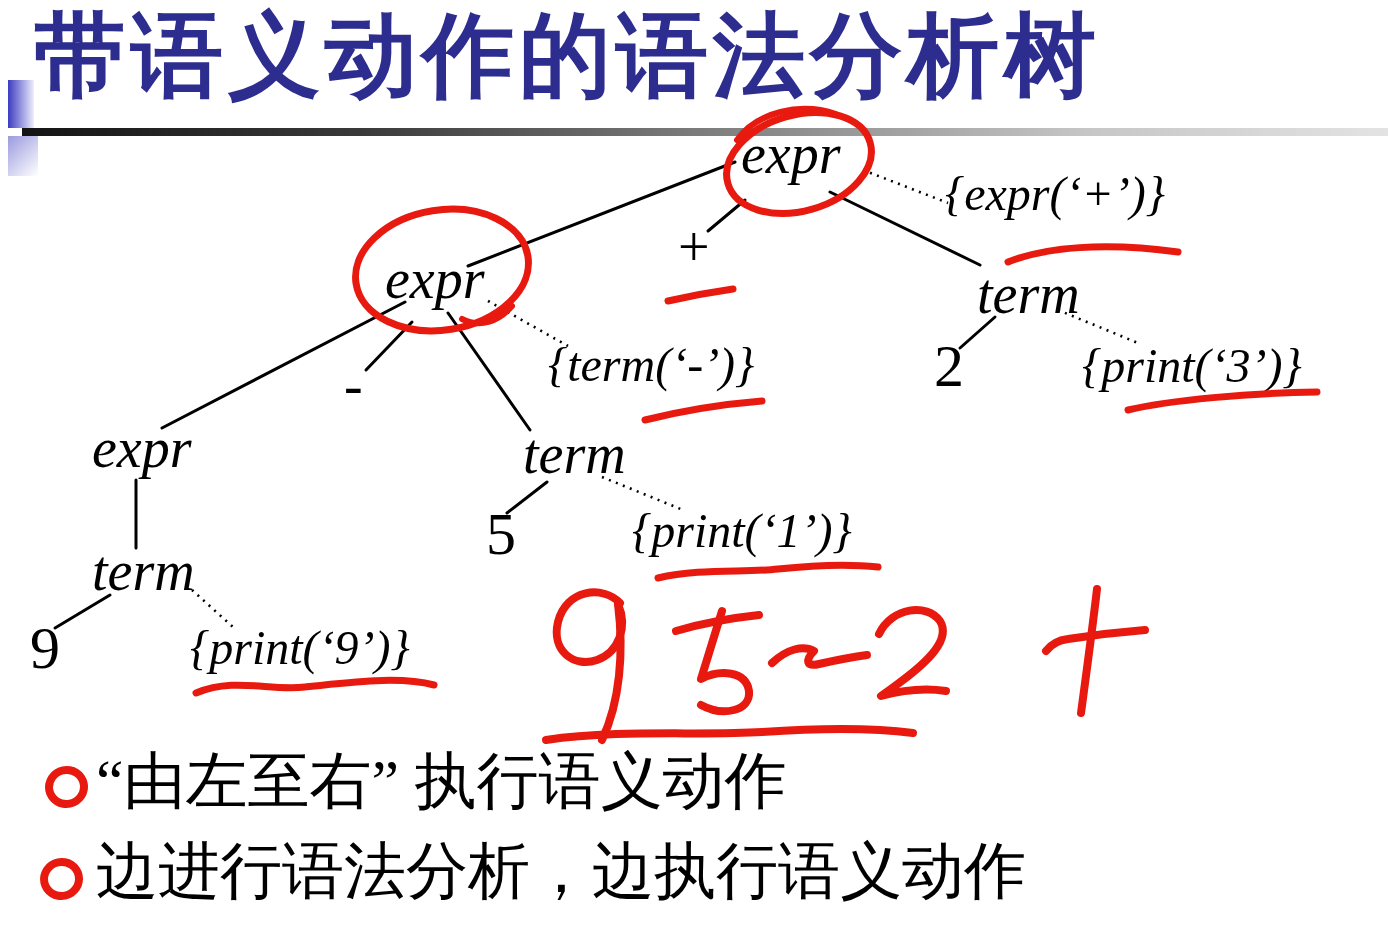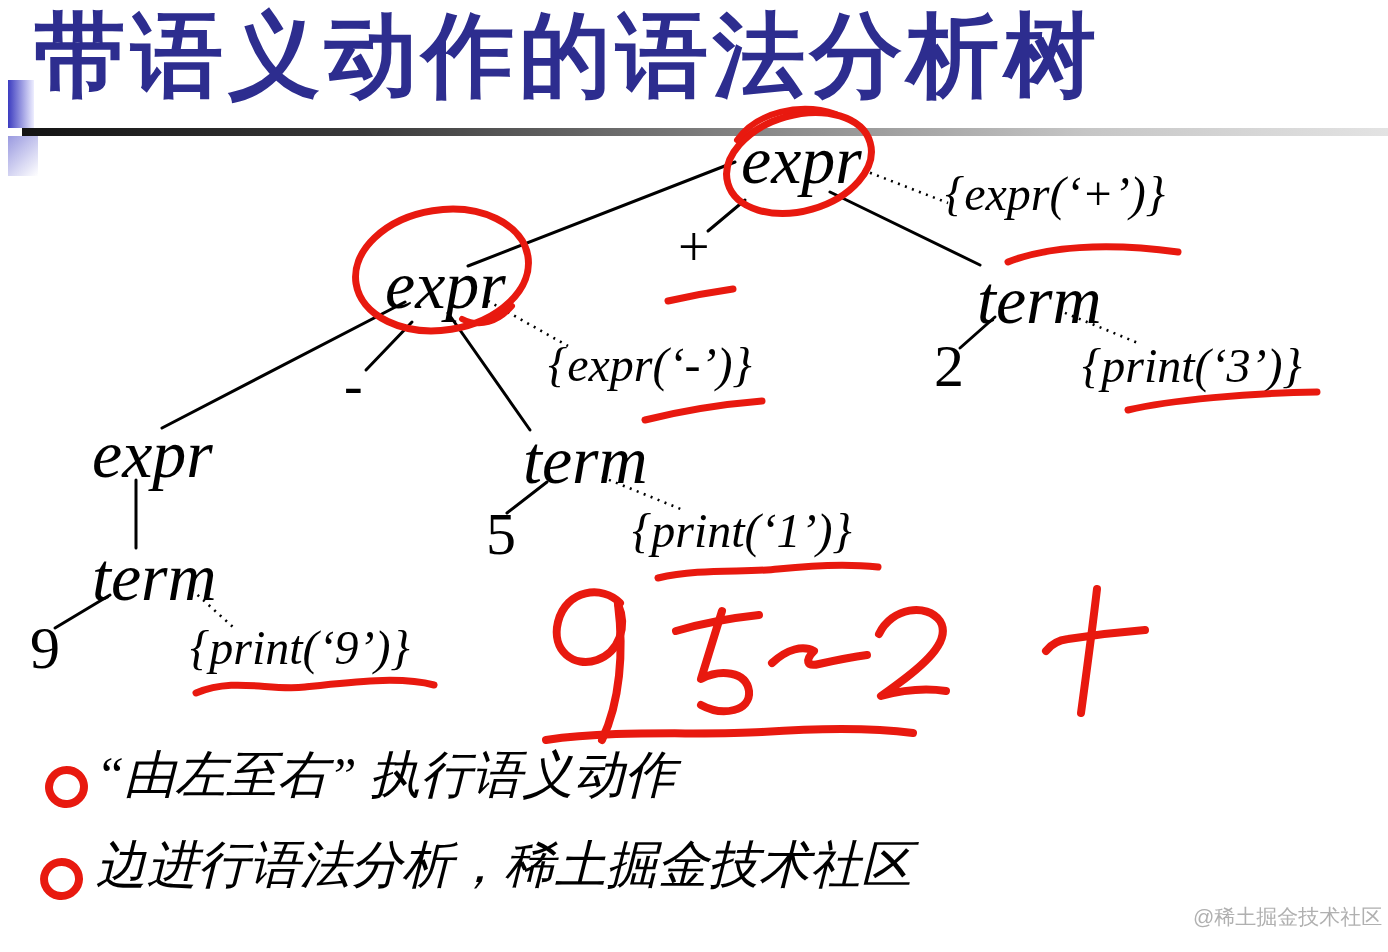--- a/index.html
+++ b/index.html
@@ -9,49 +9,49 @@
   .title{position:absolute;left:34px;top:-6px;margin:0;font-size:92px;font-weight:600;
          letter-spacing:5px;color:#2d2d8f;white-space:nowrap;
          font-family:"Liberation Serif","DejaVu Serif",serif;}
   .rule{position:absolute;left:22px;top:128px;width:1366px;height:8px;
         background:linear-gradient(to right,#141414 0%,#3a3a3a 25%,#8a8a8a 55%,#c6c6c6 78%,#e3e3e3 100%);}
   .bar-top{position:absolute;left:8px;top:80px;width:26px;height:48px;
            background:linear-gradient(to right,#3c3cc0,#eeeeff);}
   .bar-bottom{position:absolute;left:8px;top:136px;width:30px;height:40px;
               background:linear-gradient(135deg,#9a9ae0,#ffffff);}
   .tn{position:absolute;line-height:1;color:#000;white-space:nowrap;}
-  .it{font-style:italic;font-size:68px;}
+  .it{font-style:italic;font-size:56px;}
   .ac{font-style:italic;font-size:48px;}
   .dg{font-size:60px;}
   .op{font-size:56px;}
   .overlay{position:absolute;left:0;top:0;pointer-events:none;}
   .bullet-row{position:absolute;left:0;width:1388px;}
   .ring{position:absolute;width:27px;height:26px;border:8px solid #e8190f;border-radius:50%;
         transform:rotate(-12deg);}
-  .btext{position:absolute;font-size:51px;line-height:1.15;color:#000;white-space:nowrap;font-style:italic;}
+  .btext{position:absolute;font-size:62px;line-height:1.15;color:#000;white-space:nowrap;}
   .watermark{position:absolute;left:1193px;top:903px;font-size:21px;color:#b0b0b0;
              font-family:"Liberation Sans","DejaVu Sans",sans-serif;}
 </style>
 </head>
 <body>
 
 <div class="slide">
 
   <div class="bar-top"></div>
   <div class="bar-bottom"></div>
   <div class="rule"></div>
 
   <h1 class="title">带语义动作的语法分析树</h1>
 
   <div class="tn it" style="left:741px;top:126px">expr</div>
   <div class="tn ac" style="left:945px;top:170px">{expr(‘+’)}</div>
   <div class="tn op" style="left:678px;top:219px">+</div>
   <div class="tn it" style="left:385px;top:251px">expr</div>
   <div class="tn op" style="left:344px;top:357px">-</div>
-  <div class="tn ac" style="left:548px;top:341px">{expr(‘-’)}</div>
+  <div class="tn ac" style="left:548px;top:341px">{term(‘-’)}</div>
   <div class="tn it" style="left:977px;top:266px">term</div>
   <div class="tn dg" style="left:934px;top:336px">2</div>
   <div class="tn ac" style="left:1082px;top:342px">{print(‘3’)}</div>
   <div class="tn it" style="left:92px;top:420px">expr</div>
   <div class="tn it" style="left:523px;top:426px">term</div>
   <div class="tn dg" style="left:486px;top:504px">5</div>
   <div class="tn ac" style="left:632px;top:507px">{print(‘1’)}</div>
   <div class="tn it" style="left:92px;top:543px">term</div>
   <div class="tn dg" style="left:30px;top:618px">9</div>
   <div class="tn ac" style="left:190px;top:624px">{print(‘9’)}</div>
@@ -98,17 +98,16 @@
         <path d="M1046 651 C1052 643 1060 640 1068 639 C1094 635 1120 632 1145 630"></path>
         <path d="M546 740 C620 729 700 736 762 732 C822 728 874 728 913 733"></path>
       </g>
     </g>
   </svg>
 
   <div class="bullet-row" style="top:0">
     <span class="ring" style="left:45px;top:766px"></span>
     <span class="btext" style="left:96px;top:746px">“由左至右” 执行语义动作</span>
     <span class="ring" style="left:40px;top:858px"></span>
-    <span class="btext" style="left:96px;top:836px">边进行语法分析，稀土掘金技术社区</span>
+    <span class="btext" style="left:96px;top:836px">边进行语法分析，边执行语义动作</span>
   </div>
 
-  <div class="watermark">@稀土掘金技术社区</div>
 </div>
 
 </body></html>

